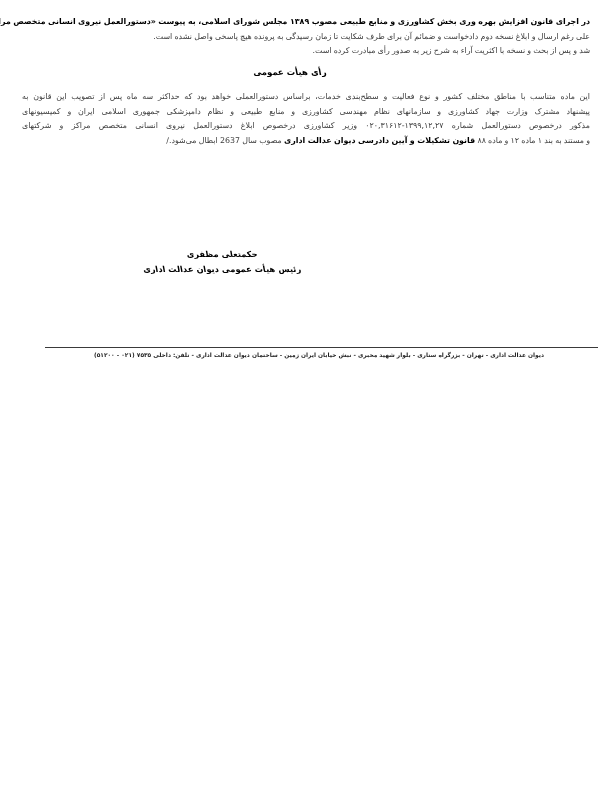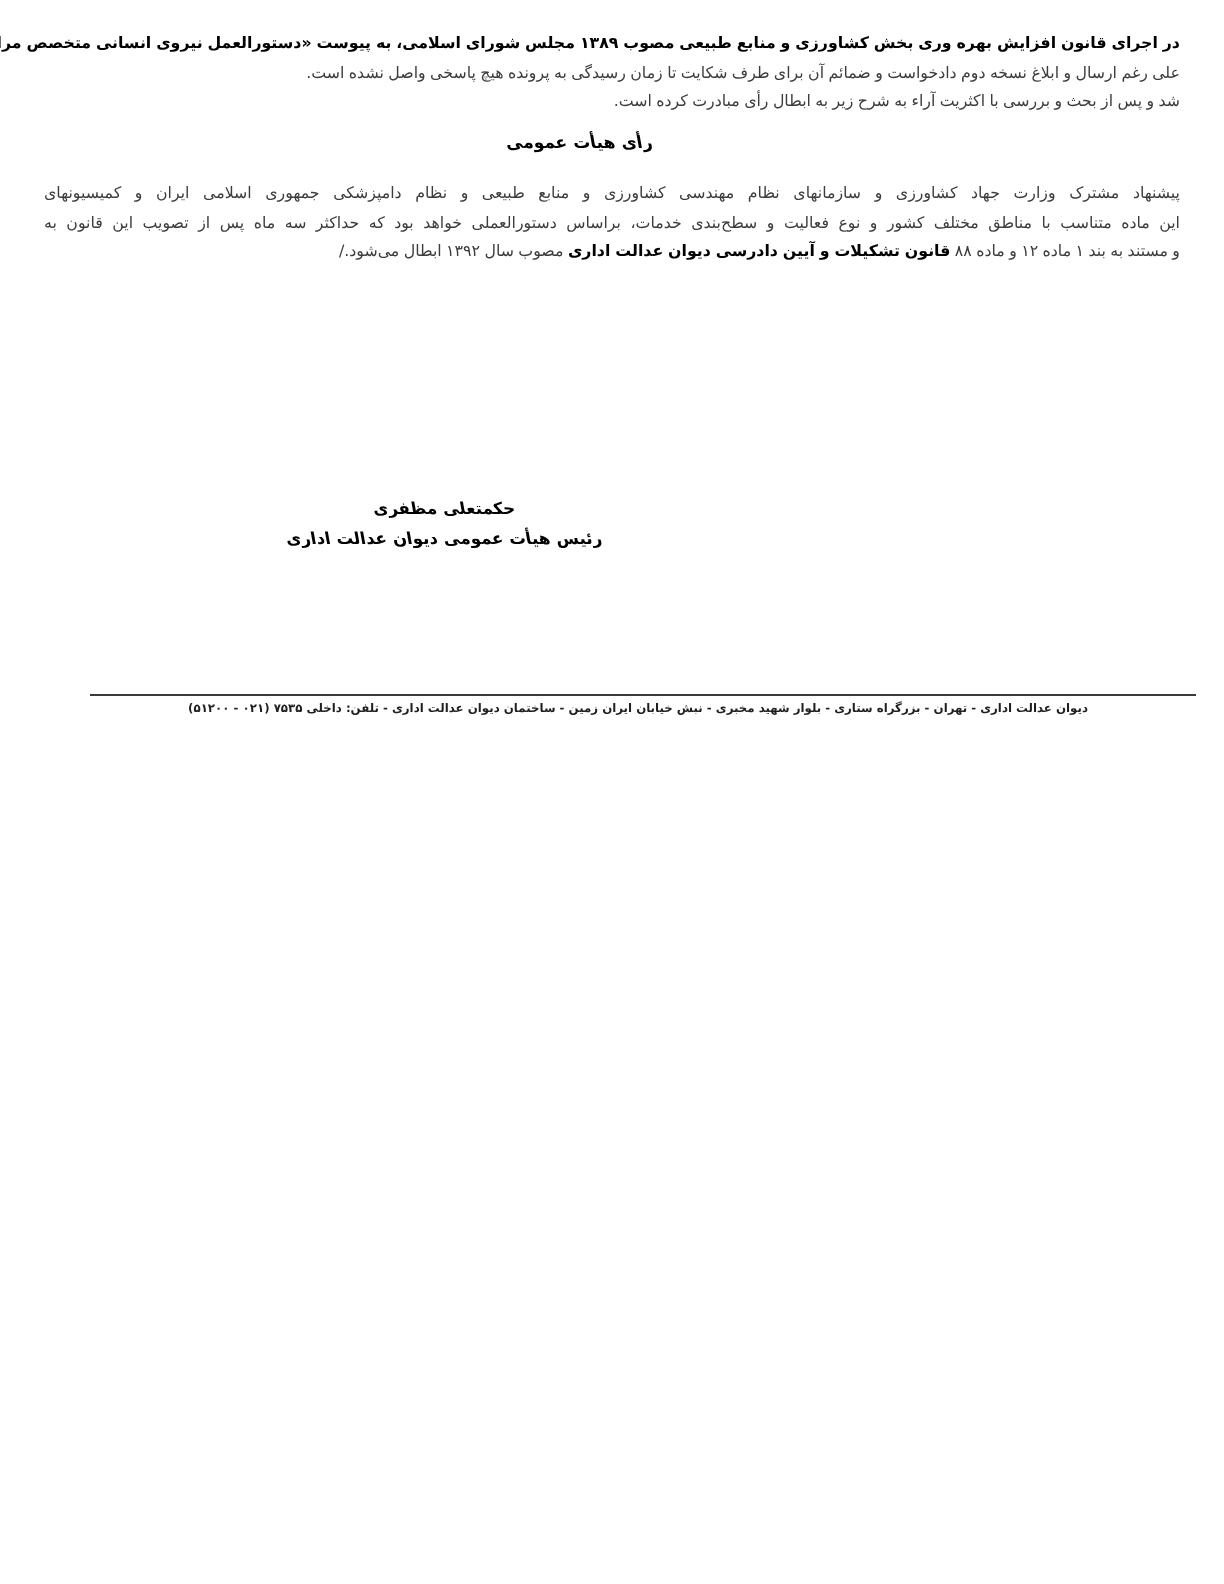--- a/index.html
+++ b/index.html
@@ -44,27 +44,28 @@
 
 <div class="page">
   <div class="content">
     <div class="para intro">
         <div class="ln"><span class="b">در اجرای قانون افزایش بهره وری بخش کشاورزی و منابع طبیعی مصوب ۱۳۸۹ مجلس شورای اسلامی، به پیوست «دستورالعمل نیروی انسانی متخصص مراکز و شرکت های</span></div>
       </div>
     <div class="para">
         <div class="ln end"><span>علی رغم ارسال و ابلاغ نسخه دوم دادخواست و ضمائم آن برای طرف شکایت تا زمان رسیدگی به پرونده هیچ پاسخی واصل نشده است.</span></div>
       </div>
     <div class="para">
-        <div class="ln end"><span>شد و پس از بحث و بررسی با اکثریت آراء به شرح زیر به ابطال رأی مبادرت کرده است.</span></div>
+        <div class="ln end"><span>شد و پس از بحث و نسخه با اکثریت آراء به شرح زیر به صدور رأی مبادرت کرده است.</span></div>
       </div>
     <div class="heading"><span class="skew">رأی هیأت عمومی</span></div>
     <div class="para ruling">
+        <div class="ln"><span>این ماده متناسب با مناطق مختلف کشور و نوع فعالیت و سطح‌بندی خدمات، براساس دستورالعملی خواهد بود که حداکثر سه ماه پس از تصویب این قانون به</span></div>
         <div class="ln"><span>پیشنهاد مشترک وزارت جهاد کشاورزی و سازمانهای نظام مهندسی کشاورزی و منابع طبیعی و نظام دامپزشکی جمهوری اسلامی ایران و کمیسیونهای</span></div>
-        <div class="ln"><span>این ماده متناسب با مناطق مختلف کشور و نوع فعالیت و سطح‌بندی خدمات، براساس دستورالعملی خواهد بود که حداکثر سه ماه پس از تصویب این قانون به</span></div>
-        <div class="ln end"><span>و مستند به بند ۱ ماده ۱۲ و ماده ۸۸ </span><span class="b">قانون تشکیلات و آیین دادرسی دیوان عدالت اداری</span><span> مصوب سال ۱۳۹۲ ابطال می‌شود./</span></div>
+        <div class="ln"><span>مذکور درخصوص دستورالعمل شماره ۱۳۹۹,۱۲,۲۷-۰۲۰,۳۱۶۱۲ وزیر کشاورزی درخصوص ابلاغ دستورالعمل نیروی انسانی متخصص مراکز و شرکتهای</span></div>
+        <div class="ln end"><span>و مستند به بند ۱ ماده ۱۲ و ماده ۸۸ </span><span class="b">قانون تشکیلات و آیین دادرسی دیوان عدالت اداری</span><span> مصوب سال 2637 ابطال می‌شود./</span></div>
       </div>
   </div>
 
   <div class="sig">
     <div class="sig-line">حکمتعلی مظفری</div>
     <div class="sig-line">رئیس هیأت عمومی دیوان عدالت اداری</div>
   </div>
 
   <div class="footer-rule"></div>
   <div class="footer">دیوان عدالت اداری - تهران - بزرگراه ستاری - بلوار شهید مخبری - نبش خیابان ایران زمین - ساختمان دیوان عدالت اداری - تلفن: داخلی ۷۵۳۵ (۰۲۱ - ۵۱۲۰۰)</div>

